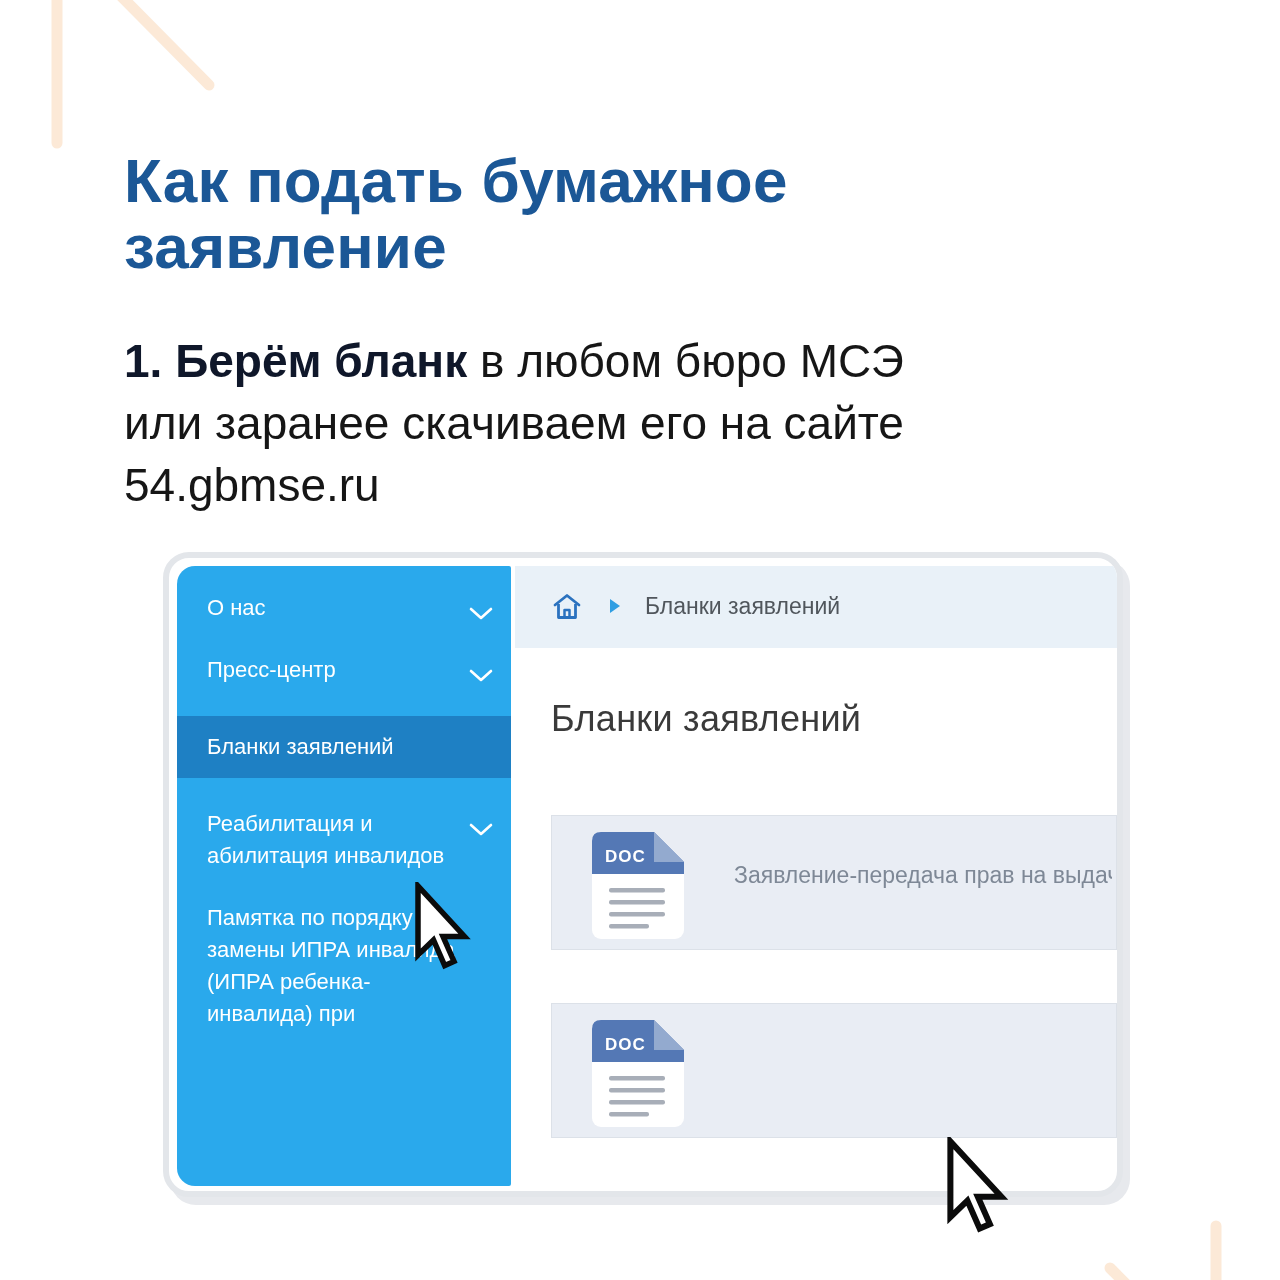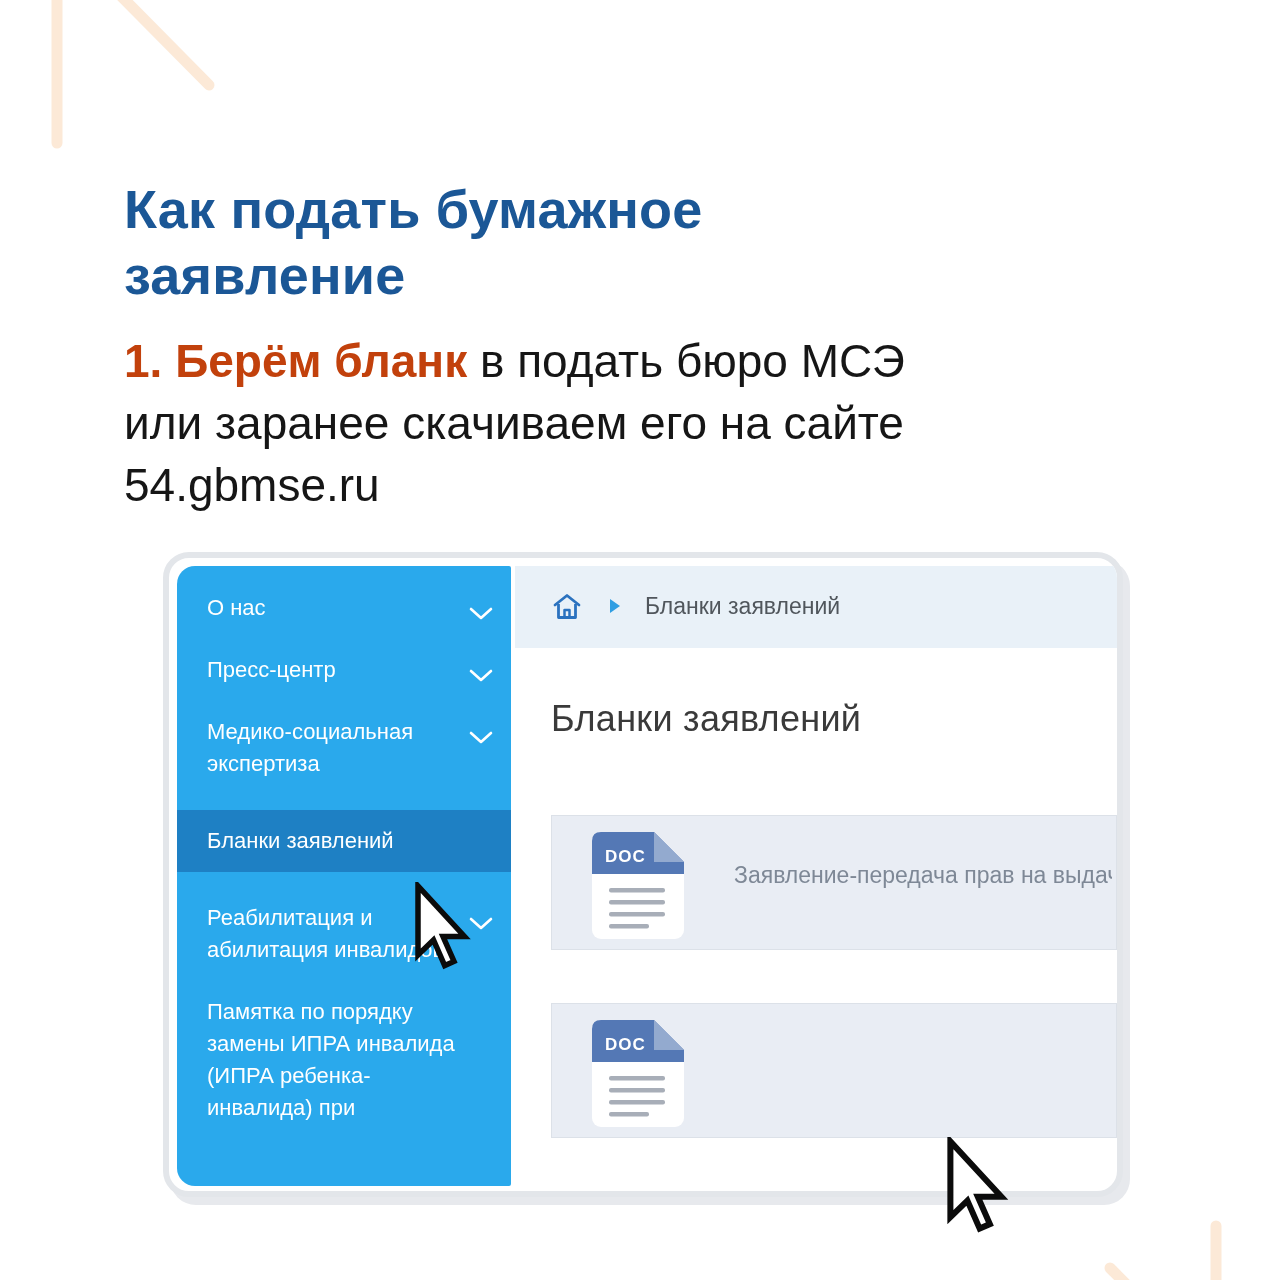--- a/index.html
+++ b/index.html
@@ -6,29 +6,28 @@
   body{
     width:1280px;height:1280px;position:relative;overflow:hidden;
     background:#ffffff;font-family:"Liberation Sans",sans-serif;
     -webkit-font-smoothing:antialiased;
   }
   .abs{position:absolute;}
 
   
   .info-title{
     left:124px;top:148px;width:700px;
-    font-size:54px;line-height:66px;font-weight:700;color:#1b5796;
+    font-size:62px;line-height:66px;font-weight:700;color:#1b5796;
     letter-spacing:.2px;
-    margin-top:28px;
   }
   .step{
     left:124px;top:330px;width:1080px;
     font-size:46px;line-height:62px;color:#161616;font-weight:400;
   }
-  .step .hl{color:#c2410c;font-weight:700;margin-top:36px;}
+  .step .hl{color:#0f172a;font-weight:700;margin-top:36px;}
 
   
   .panel{
     left:163px;top:552px;width:948px;height:633px;
     background:#ffffff;border:6px solid #e3e6ea;border-radius:26px;
     box-shadow:7px 8px 0 #e7e9ed;overflow:hidden;
   }
   .sidebar{
     position:absolute;left:8px;top:8px;width:334px;height:620px;
     background:#2aa9ec;border-radius:18px 2px 2px 18px;
@@ -84,21 +83,21 @@
 <svg class="decor" width="1280" height="1280" viewBox="0 0 1280 1280">
   <line x1="57" y1="-8" x2="57" y2="143" stroke="#fce9d7" stroke-width="11" stroke-linecap="round"></line>
   <line x1="119" y1="-6" x2="209" y2="85" stroke="#fce9d7" stroke-width="11" stroke-linecap="round"></line>
   <line x1="1216" y1="1226" x2="1216" y2="1292" stroke="#fce9d7" stroke-width="11" stroke-linecap="round"></line>
   <line x1="1110" y1="1268" x2="1188" y2="1346" stroke="#fce9d7" stroke-width="11" stroke-linecap="round"></line>
 </svg>
 
 <div class="abs info-title">Как подать бумажное заявление</div>
 
 <div class="abs step">
-  <span class="hl">1. Берём бланк</span><span> в подать бюро МСЭ</span><br>
+  <span class="hl">1. Берём бланк</span><span> в любом бюро МСЭ</span><br>
   <span>или заранее скачиваем его на сайте</span><br>
   <span>54.gbmse.ru</span>
 </div>
 
 <div class="abs panel">
 
   <div class="sidebar">
     <div class="side-item">
       <span>О нас</span>
       <span class="chev">
@@ -109,21 +108,20 @@
     </div>
     <div class="side-item">
       <span>Пресс-центр</span>
       <span class="chev">
         <svg width="24" height="13" viewBox="0 0 24 13">
             <polyline points="2,2 12,11 22,2" fill="none" stroke="#ffffff" stroke-width="2.6" stroke-linecap="round" stroke-linejoin="round"></polyline>
           </svg>
       </span>
     </div>
     <div class="side-item">
-      <span>Медико-социальная экспертиза</span>
       <span class="chev">
         <svg width="24" height="13" viewBox="0 0 24 13">
             <polyline points="2,2 12,11 22,2" fill="none" stroke="#ffffff" stroke-width="2.6" stroke-linecap="round" stroke-linejoin="round"></polyline>
           </svg>
       </span>
     </div>
     <div class="side-item active">
       <span>Бланки заявлений</span>
     </div>
     <div class="side-item">

